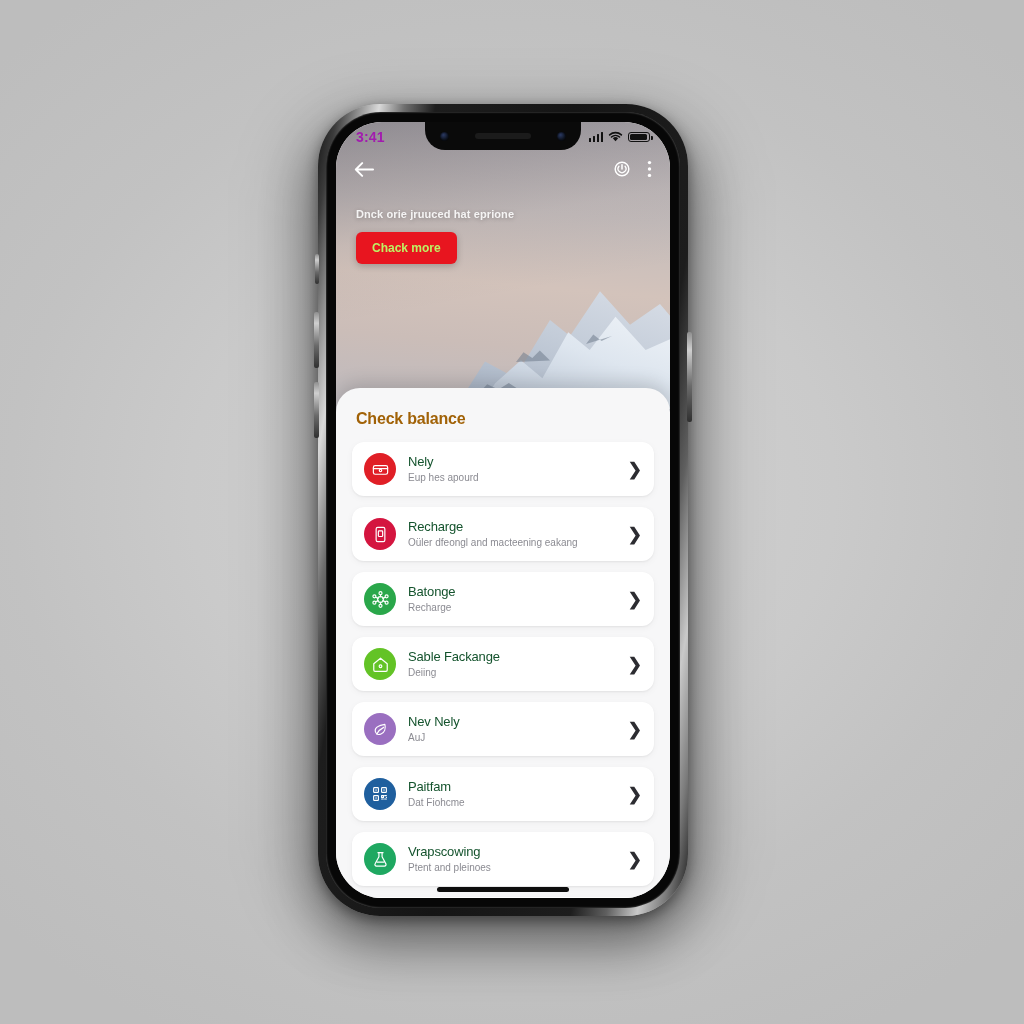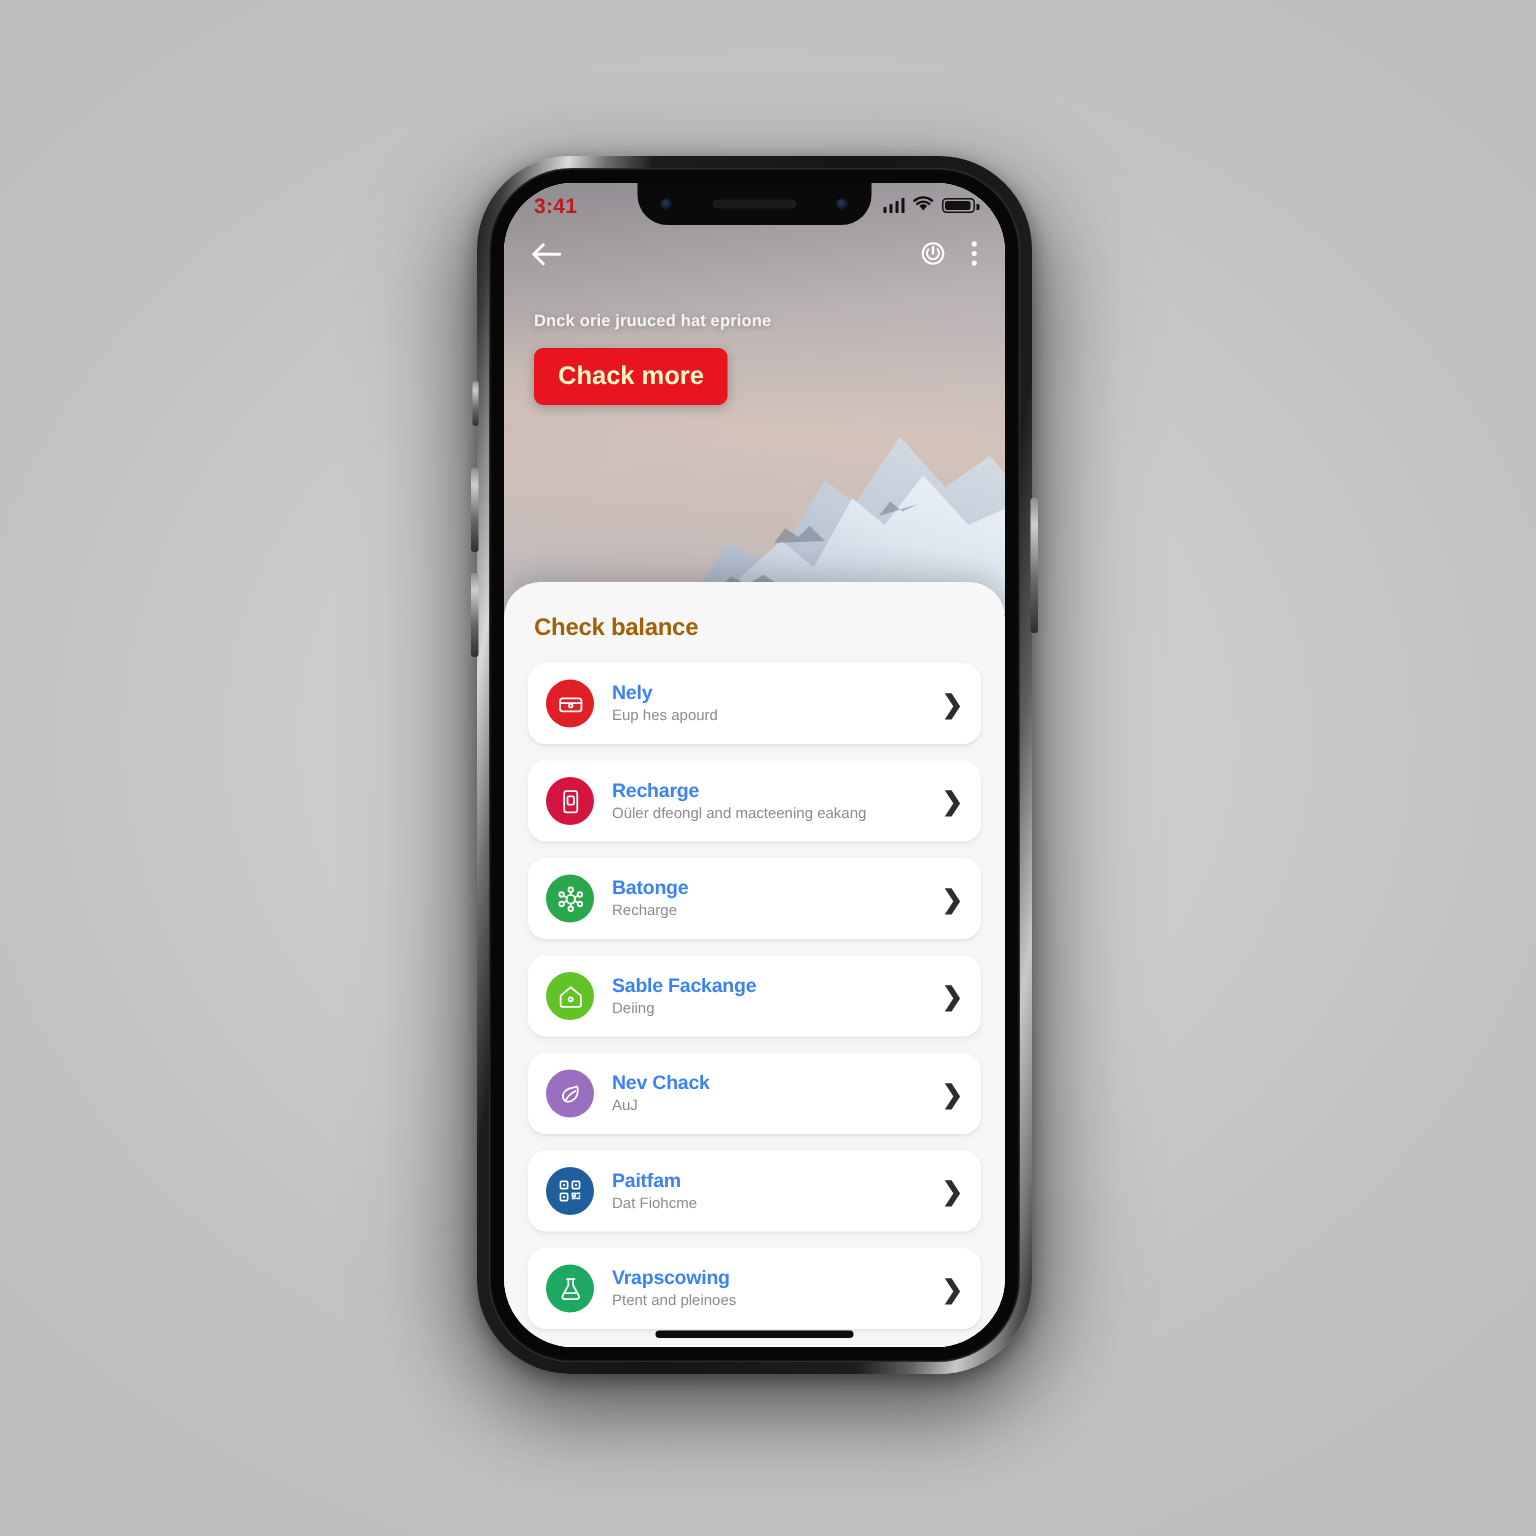--- a/index.html
+++ b/index.html
@@ -155,21 +155,21 @@
   #hero .rock-c { right: 150px; bottom: 40px; width: 40px; height: 12px;
     clip-path: polygon(0 100%, 18% 36%, 46% 80%, 72% 26%, 100% 86%); }
 
   
   #statusbar {
     position: absolute; left: 0; right: 0; top: 0;
     height: 30px;
     display: flex; align-items: center;
     padding: 0 20px;
     z-index: 30;
-    color: #b91c1c;
+    color: #a21caf;
   }
   #status-time {
     font-size: 14px;
     font-weight: bold;
     letter-spacing: .2px;
   }
   #status-right {
     margin-left: auto;
     display: flex; align-items: center; gap: 5px;
   }
@@ -214,22 +214,22 @@
     color: rgba(255,255,255,0.88);
     font-size: 11px;
     margin: 0 0 12px 0;
     letter-spacing: .1px;
     text-shadow: 0 1px 4px rgba(0,0,0,0.25);
     font-weight: bold;
   }
   #hero-cta {
     display: inline-block;
     background: #e8151f;
-    color: #fef9c3;
-    font-size: 17px;
+    color: #bef264;
+    font-size: 12px;
     font-weight: bold;
     border: none;
     border-radius: 6px;
     padding: 9px 16px;
     cursor: pointer;
     box-shadow: 0 2px 7px rgba(0,0,0,0.22);
     font-family: "Liberation Sans", sans-serif;
   }
 
   
@@ -268,22 +268,22 @@
   .row-icon {
     width: 32px; height: 32px;
     border-radius: 50%;
     flex: 0 0 32px;
     display: flex; align-items: center; justify-content: center;
     margin-right: 12px;
   }
   .row-text { flex: 1 1 auto; min-width: 0; }
   .row-title {
     font-size: 13px;
-    font-weight: bold;
-    color: #3b82f6;
+    font-weight: normal;
+    color: #14532d;
     line-height: 1.18;
     letter-spacing: -0.15px;
   }
   .row-sub {
     font-size: 10px;
     color: #8b8b92;
     margin-top: 2px;
     line-height: 1.18;
     white-space: nowrap;
     overflow: hidden;
@@ -457,21 +457,21 @@
               <span class="chev">❯</span>
             </div>
             <div class="row">
               <span class="row-icon" style="background: rgb(154, 111, 192);">
                 <svg width="19" height="19" viewBox="0 0 24 24">
                   <path d="M17.5 5.5c1.6 5.4-.6 10.2-4.9 12.2-3.1 1.4-6.2.1-7-2.6-1-3.4 1.4-6.3 4.6-7.6 2.6-1.1 5.3-1.3 7.3-2z" stroke="#fff" fill="none" stroke-width="1.5" stroke-linecap="round" stroke-linejoin="round"></path>
                   <path d="M7.2 17.8C9.4 14 12.4 11 16 9.3" stroke="#fff" fill="none" stroke-width="1.5" stroke-linecap="round" stroke-linejoin="round"></path>
                 </svg>
               </span>
               <span class="row-text">
-                <div class="row-title">Nev Chack</div>
+                <div class="row-title">Nev Nely</div>
                 <div class="row-sub">AuJ</div>
               </span>
               <span class="chev">❯</span>
             </div>
             <div class="row">
               <span class="row-icon" style="background: rgb(31, 95, 158);">
                 <svg width="18" height="18" viewBox="0 0 24 24">
                   <rect x="3.5" y="3.5" width="6.4" height="6.4" rx="1" stroke="#fff" fill="none" stroke-width="1.5" stroke-linecap="round" stroke-linejoin="round"></rect>
                   <rect x="14.1" y="3.5" width="6.4" height="6.4" rx="1" stroke="#fff" fill="none" stroke-width="1.5" stroke-linecap="round" stroke-linejoin="round"></rect>
                   <rect x="3.5" y="14.1" width="6.4" height="6.4" rx="1" stroke="#fff" fill="none" stroke-width="1.5" stroke-linecap="round" stroke-linejoin="round"></rect>

